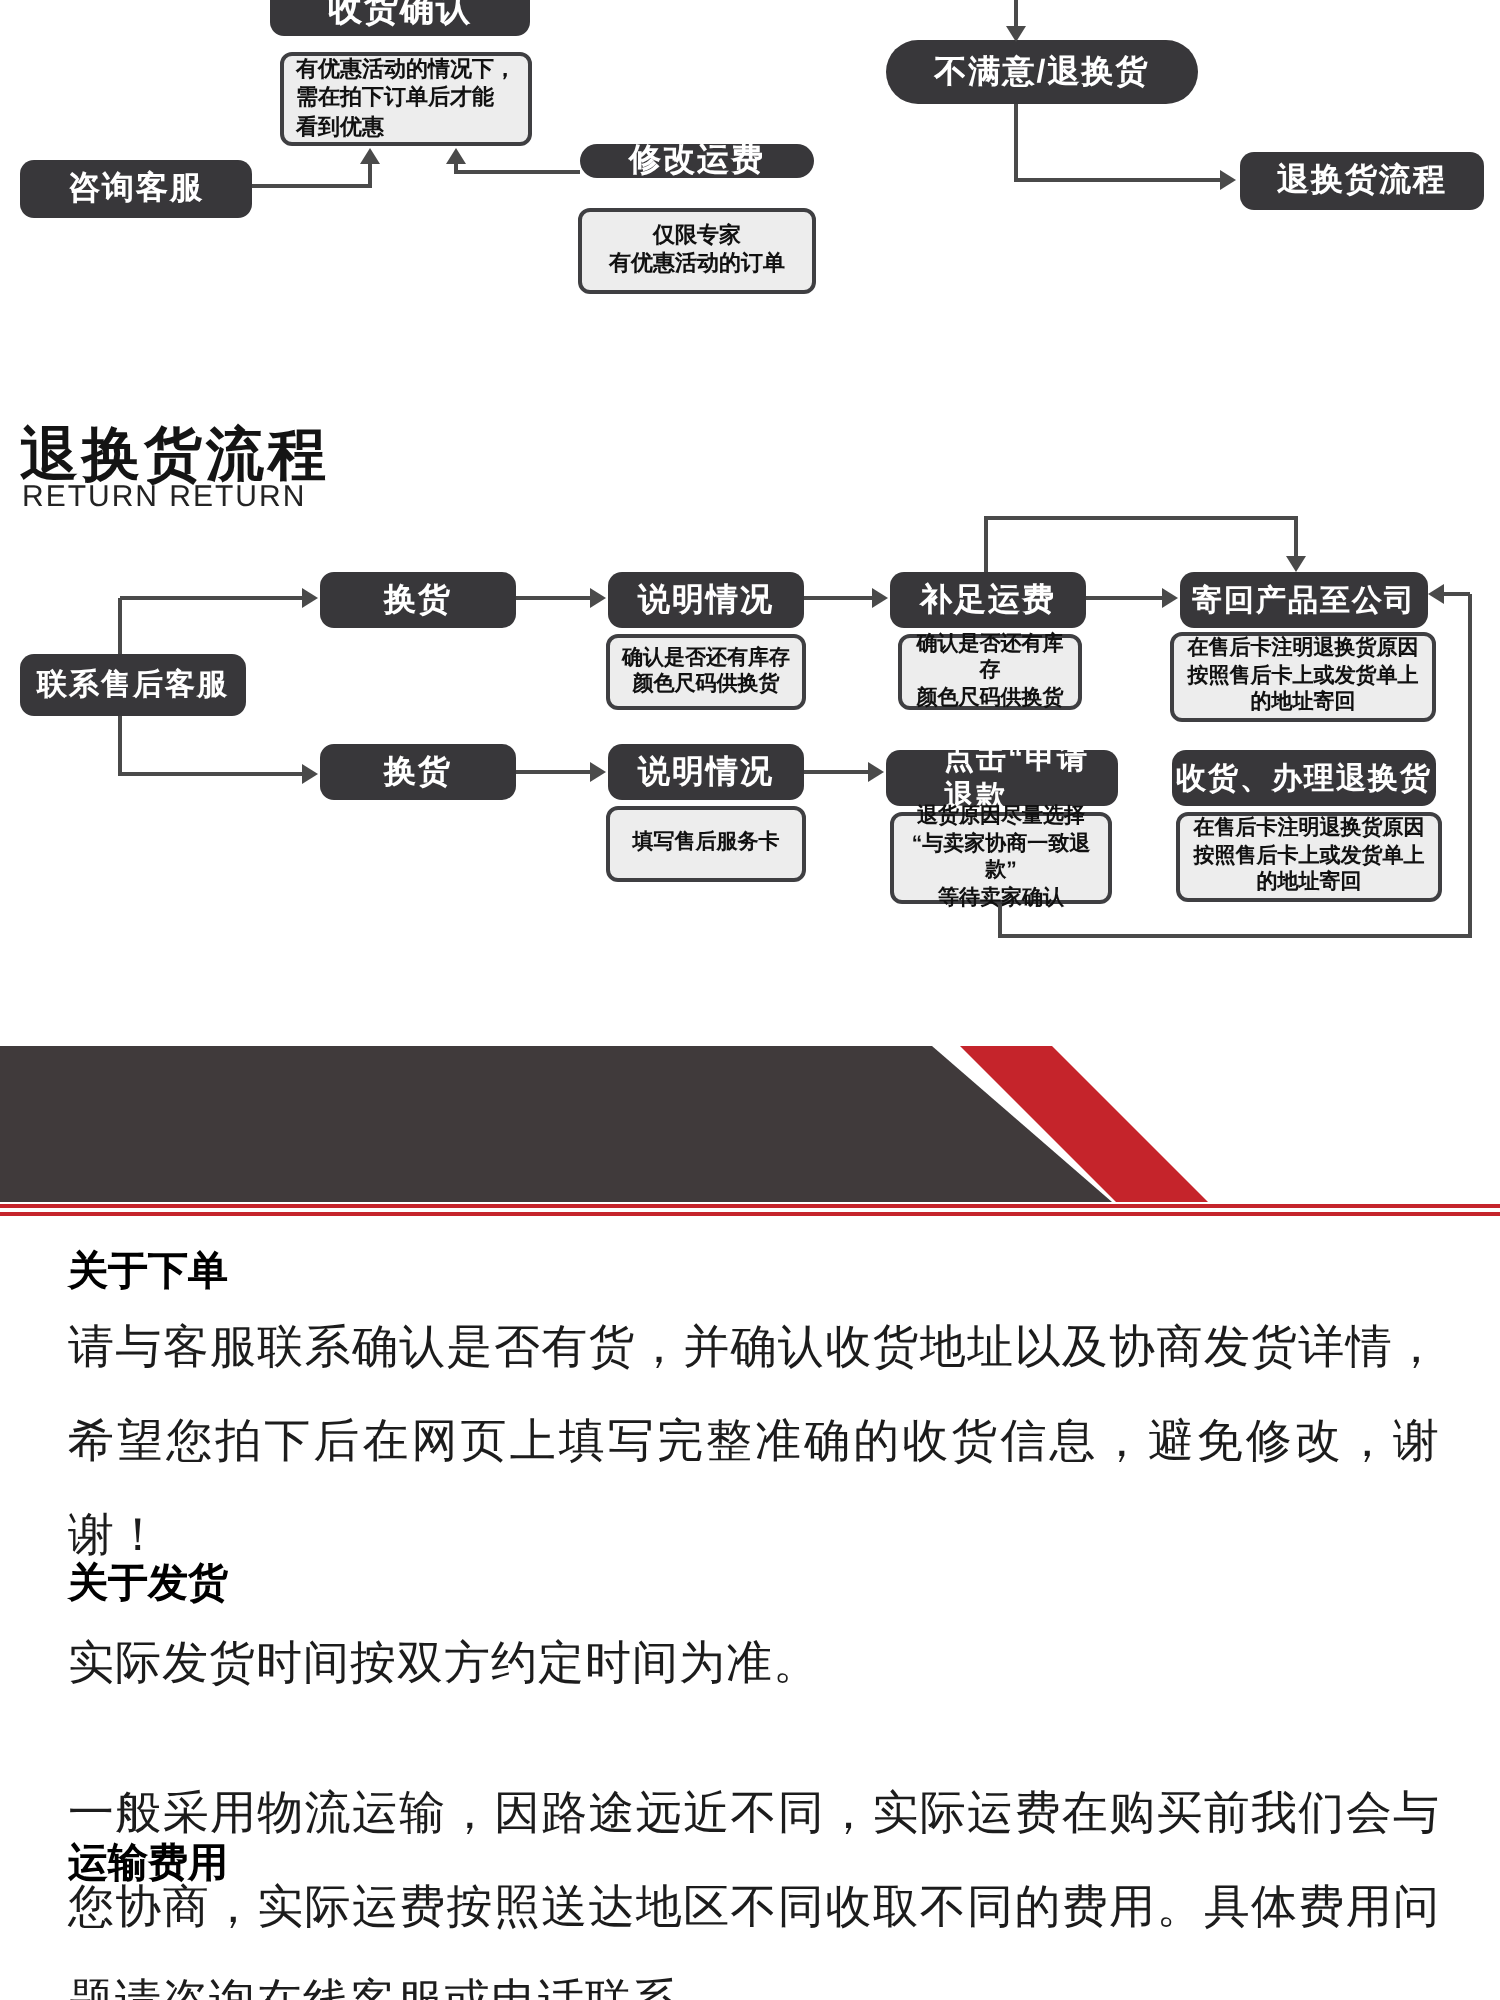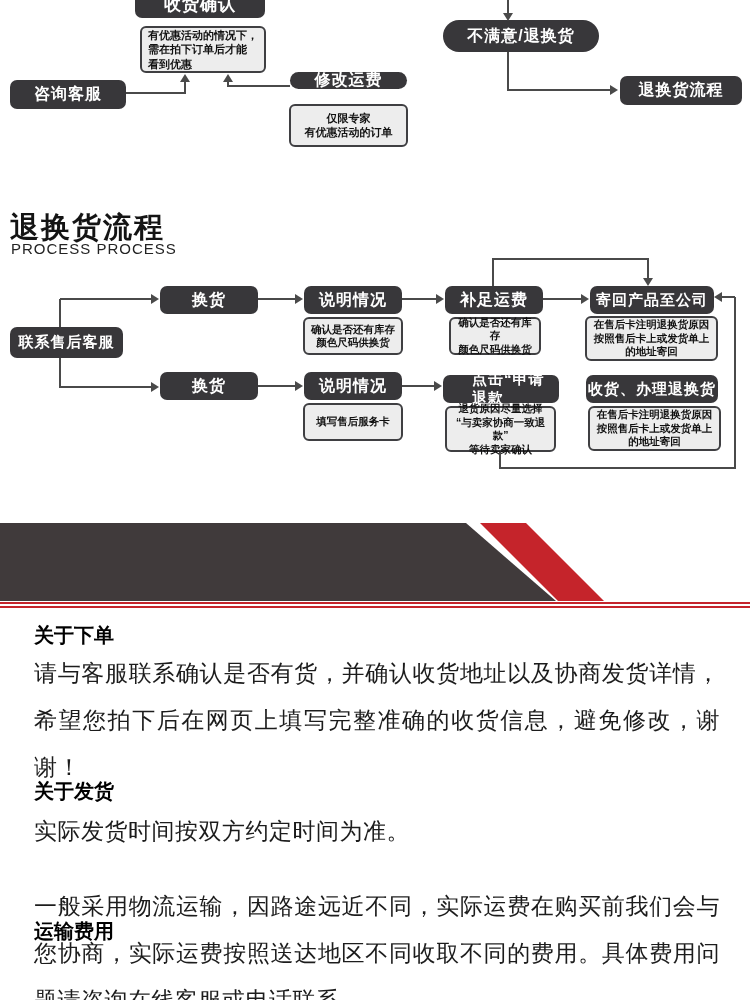--- a/index.html
+++ b/index.html
@@ -85,21 +85,21 @@
 <div class="ah ah-up" style="left:223px;top:74px;"></div>
 
 <div class="vline" style="left:507px;top:0;height:14px;"></div>
 <div class="ah ah-down" style="left:503px;top:13px;"></div>
 
 <div class="vline" style="left:507px;top:52px;height:39px;"></div>
 <div class="hline" style="left:508px;top:89px;width:103px;"></div>
 <div class="ah ah-right" style="left:610px;top:85px;"></div>
 
 <div class="sec-title">退换货流程</div>
-<div class="sec-sub">PROCESS PROCESS</div>
+<div class="sec-sub">RETURN RETURN</div>
 
 <div class="box" style="left:10px;top:327px;width:113px;height:31px;font-size:15px;text-align:center;">联系售后客服</div>
 
 <div class="box" style="left:160px;top:286px;width:98px;height:28px;">换货</div>
 <div class="box" style="left:304px;top:286px;width:98px;height:28px;">说明情况</div>
 <div class="note" style="left:303px;top:317px;width:100px;height:38px;">确认是否还有库存
 颜色尺码供换货</div>
 <div class="box" style="left:445px;top:286px;width:98px;height:28px;">补足运费</div>
 <div class="note" style="left:449px;top:317px;width:92px;height:38px;">确认是否还有库存
 颜色尺码供换货</div>

